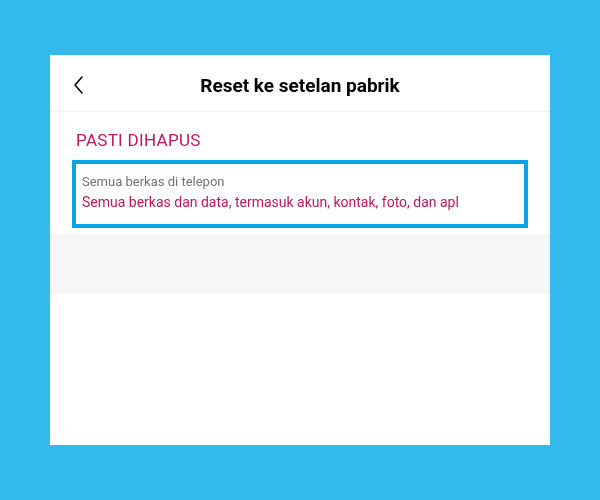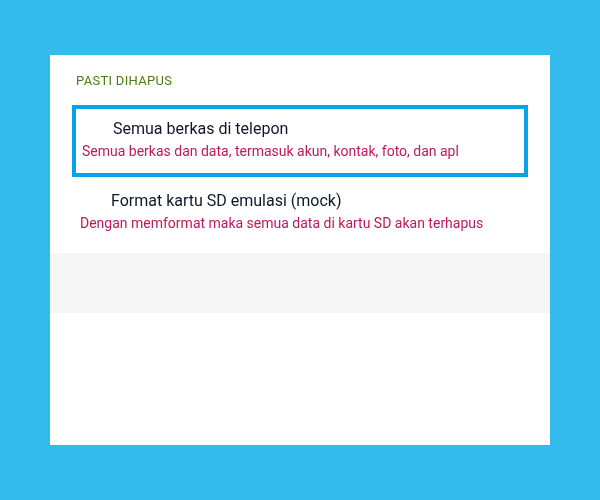--- a/index.html
+++ b/index.html
@@ -43,34 +43,33 @@
     }
     .title {
       flex: 1;
       text-align: center;
       font-size: 19px;
       font-weight: 700;
       color: #000000;
       margin-left: -24px;
     }
     .section-label {
-      padding: 18px 26px 17px 26px;
-      font-size: 13px;
-      color: #4d7c0f;
+      padding: 18px 26px 10px 26px;
+      font-size: 17px;
+      color: #be185d;
       letter-spacing: 0.3px;
     }
     .item {
       padding: 14px 26px 14px 30px;
       cursor: pointer;
     }
     .item-title {
-      font-size: 16px;
-      color: #0f172a;
+      font-size: 13px;
+      color: #737373;
       margin-bottom: 4px;
-      margin-left: 31px;
     }
     .item-desc {
       font-size: 14px;
       color: #be185d;
       line-height: 1.35;
     }
     .highlighted {
       border: 4px solid #0aa3e8;
       margin: 0 22px;
       padding: 10px 6px 12px 6px;
@@ -81,27 +80,31 @@
     .footer-block {
       background: #f6f6f6;
       height: 60px;
       margin-top: 6px;
     }
   </style>
 </head>
 <body>
 
 <div class="phone-screen">
+  <div class="header">
+    <div class="back-btn">
+      <svg viewBox="0 0 12 20" fill="none">
+        <path d="M10 2 L3 10 L10 18" stroke="#000000" stroke-width="1.5" stroke-linecap="round" stroke-linejoin="round"></path>
+      </svg>
+    </div>
+    <div class="title">Reset ke setelan pabrik</div>
+  </div>
 
   <div class="section-label">PASTI DIHAPUS</div>
 
   <div class="item highlighted">
     <div class="item-title">Semua berkas di telepon</div>
     <div class="item-desc">Semua berkas dan data, termasuk akun, kontak, foto, dan apl</div>
   </div>
 
-  <div class="item">
-    <div class="item-title">Format kartu SD emulasi (mock)</div>
-    <div class="item-desc">Dengan memformat maka semua data di kartu SD akan terhapus</div>
-  </div>
 
   <div class="footer-block"></div>
 </div>
 
 </body></html>

